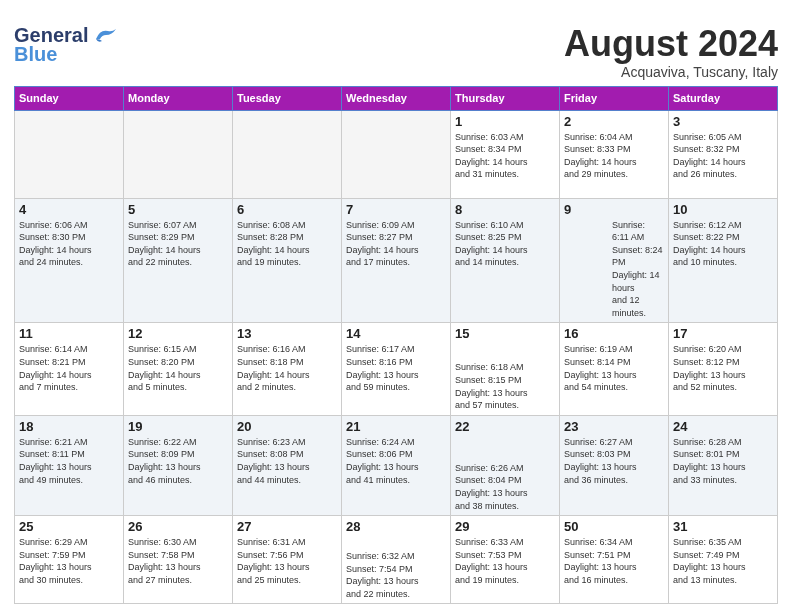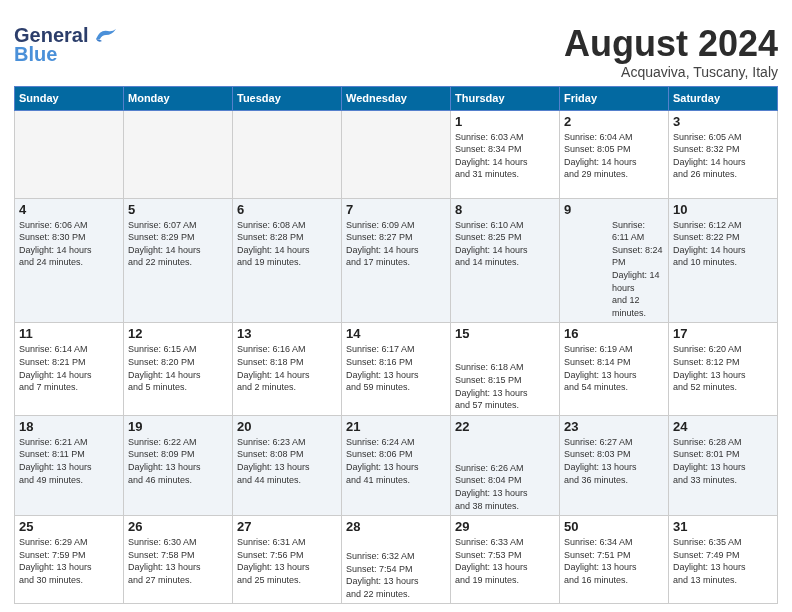--- a/index.html
+++ b/index.html
@@ -42,21 +42,21 @@
       color: #444;
     }
     .calendar {
       flex: 1;
       border: 1px solid #ccc;
       border-collapse: collapse;
       width: 100%;
       table-layout: fixed;
     }
     .calendar th {
-      background: #0369a1;
+      background: #a21caf;
       color: #fff;
       font-size: 11px;
       font-weight: bold;
       padding: 4px 4px;
       text-align: left;
       border: 1px solid #5580cc;
       height: 24px;
     }
     .calendar td {
       border: 1px solid #ccc;
@@ -128,21 +128,21 @@
           <td>
             <span class="day-num">1</span>
             <div class="day-info" style="white-space: pre-line;">Sunrise: 6:03 AM
 Sunset: 8:34 PM
 Daylight: 14 hours
 and 31 minutes.</div>
           </td>
           <td>
             <span class="day-num">2</span>
             <div class="day-info" style="white-space: pre-line;">Sunrise: 6:04 AM
-Sunset: 8:05 PM
+Sunset: 8:33 PM
 Daylight: 14 hours
 and 29 minutes.</div>
           </td>
           <td>
             <span class="day-num">3</span>
             <div class="day-info" style="white-space: pre-line;">Sunrise: 6:05 AM
 Sunset: 8:32 PM
 Daylight: 14 hours
 and 26 minutes.</div>
           </td>

